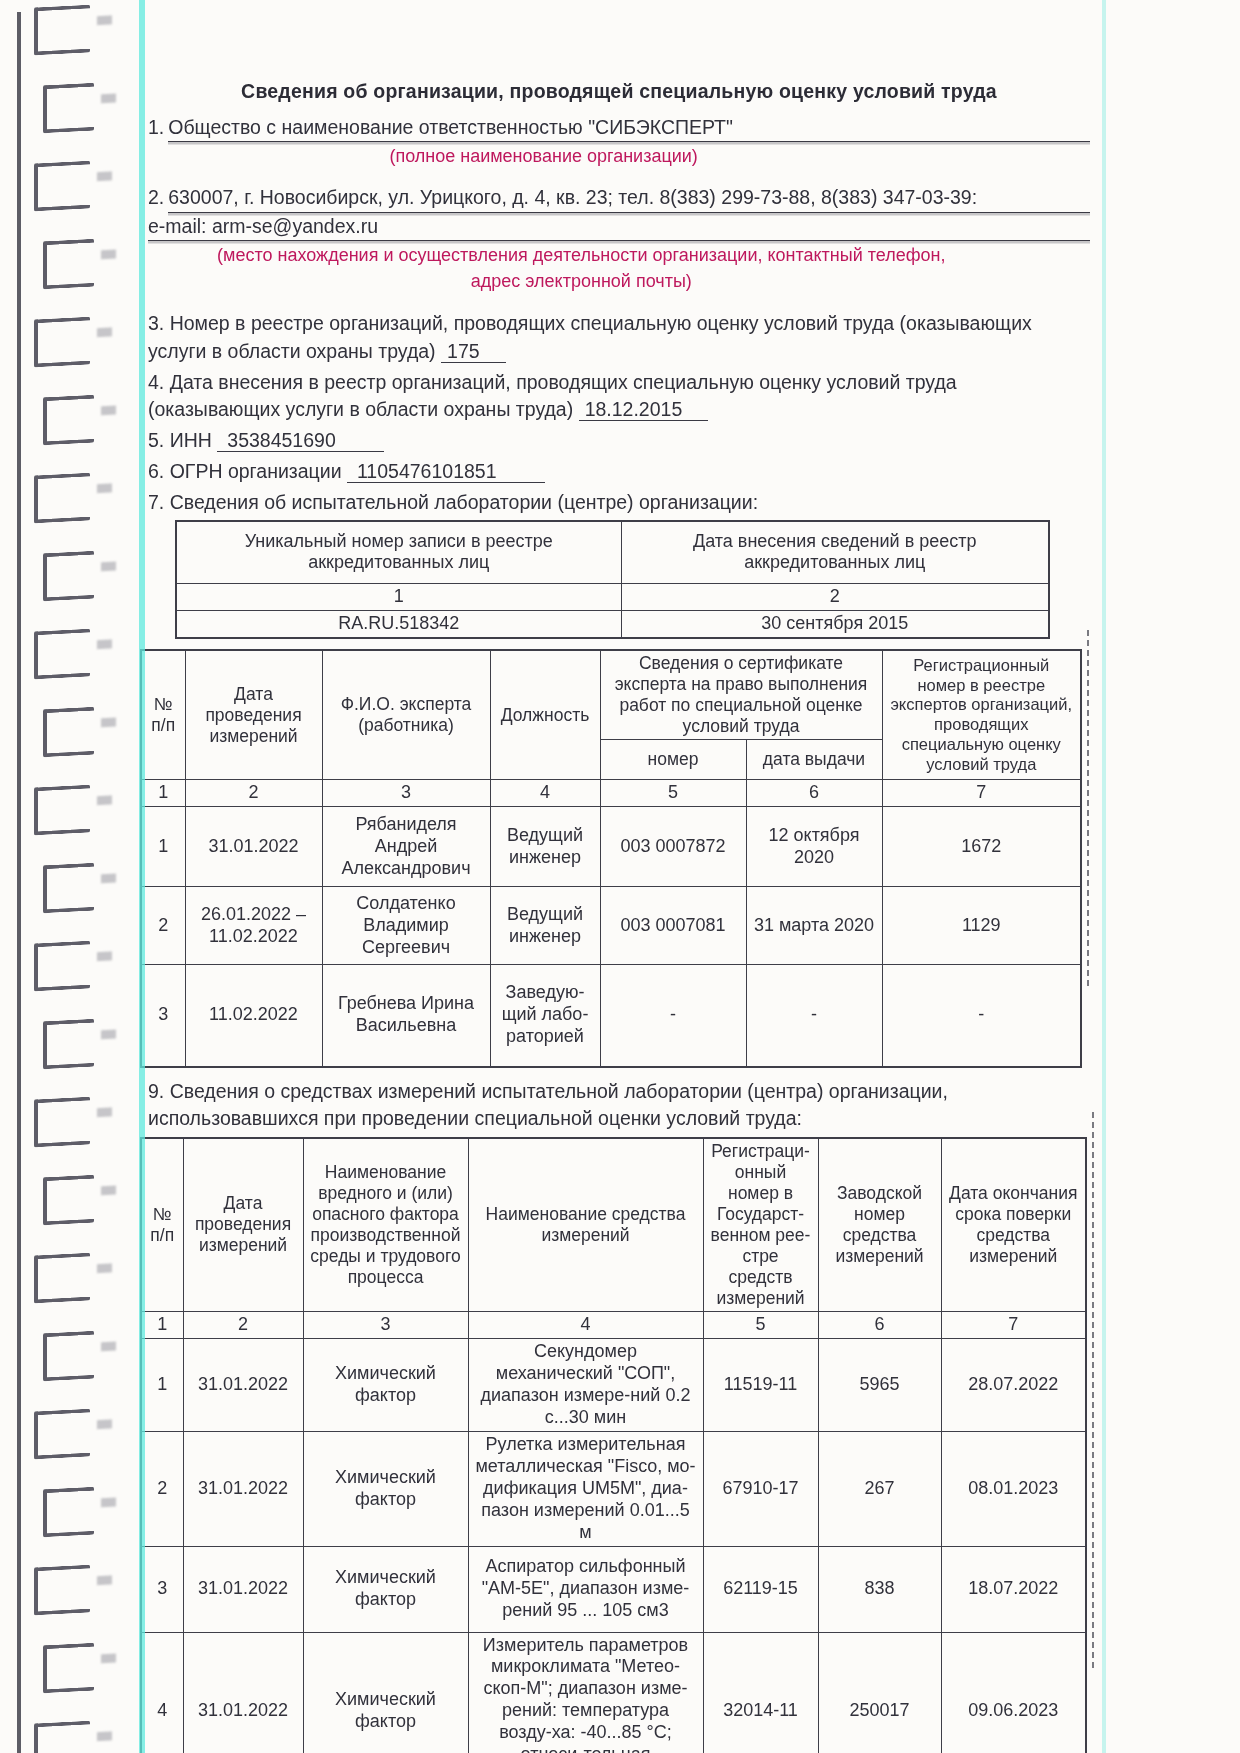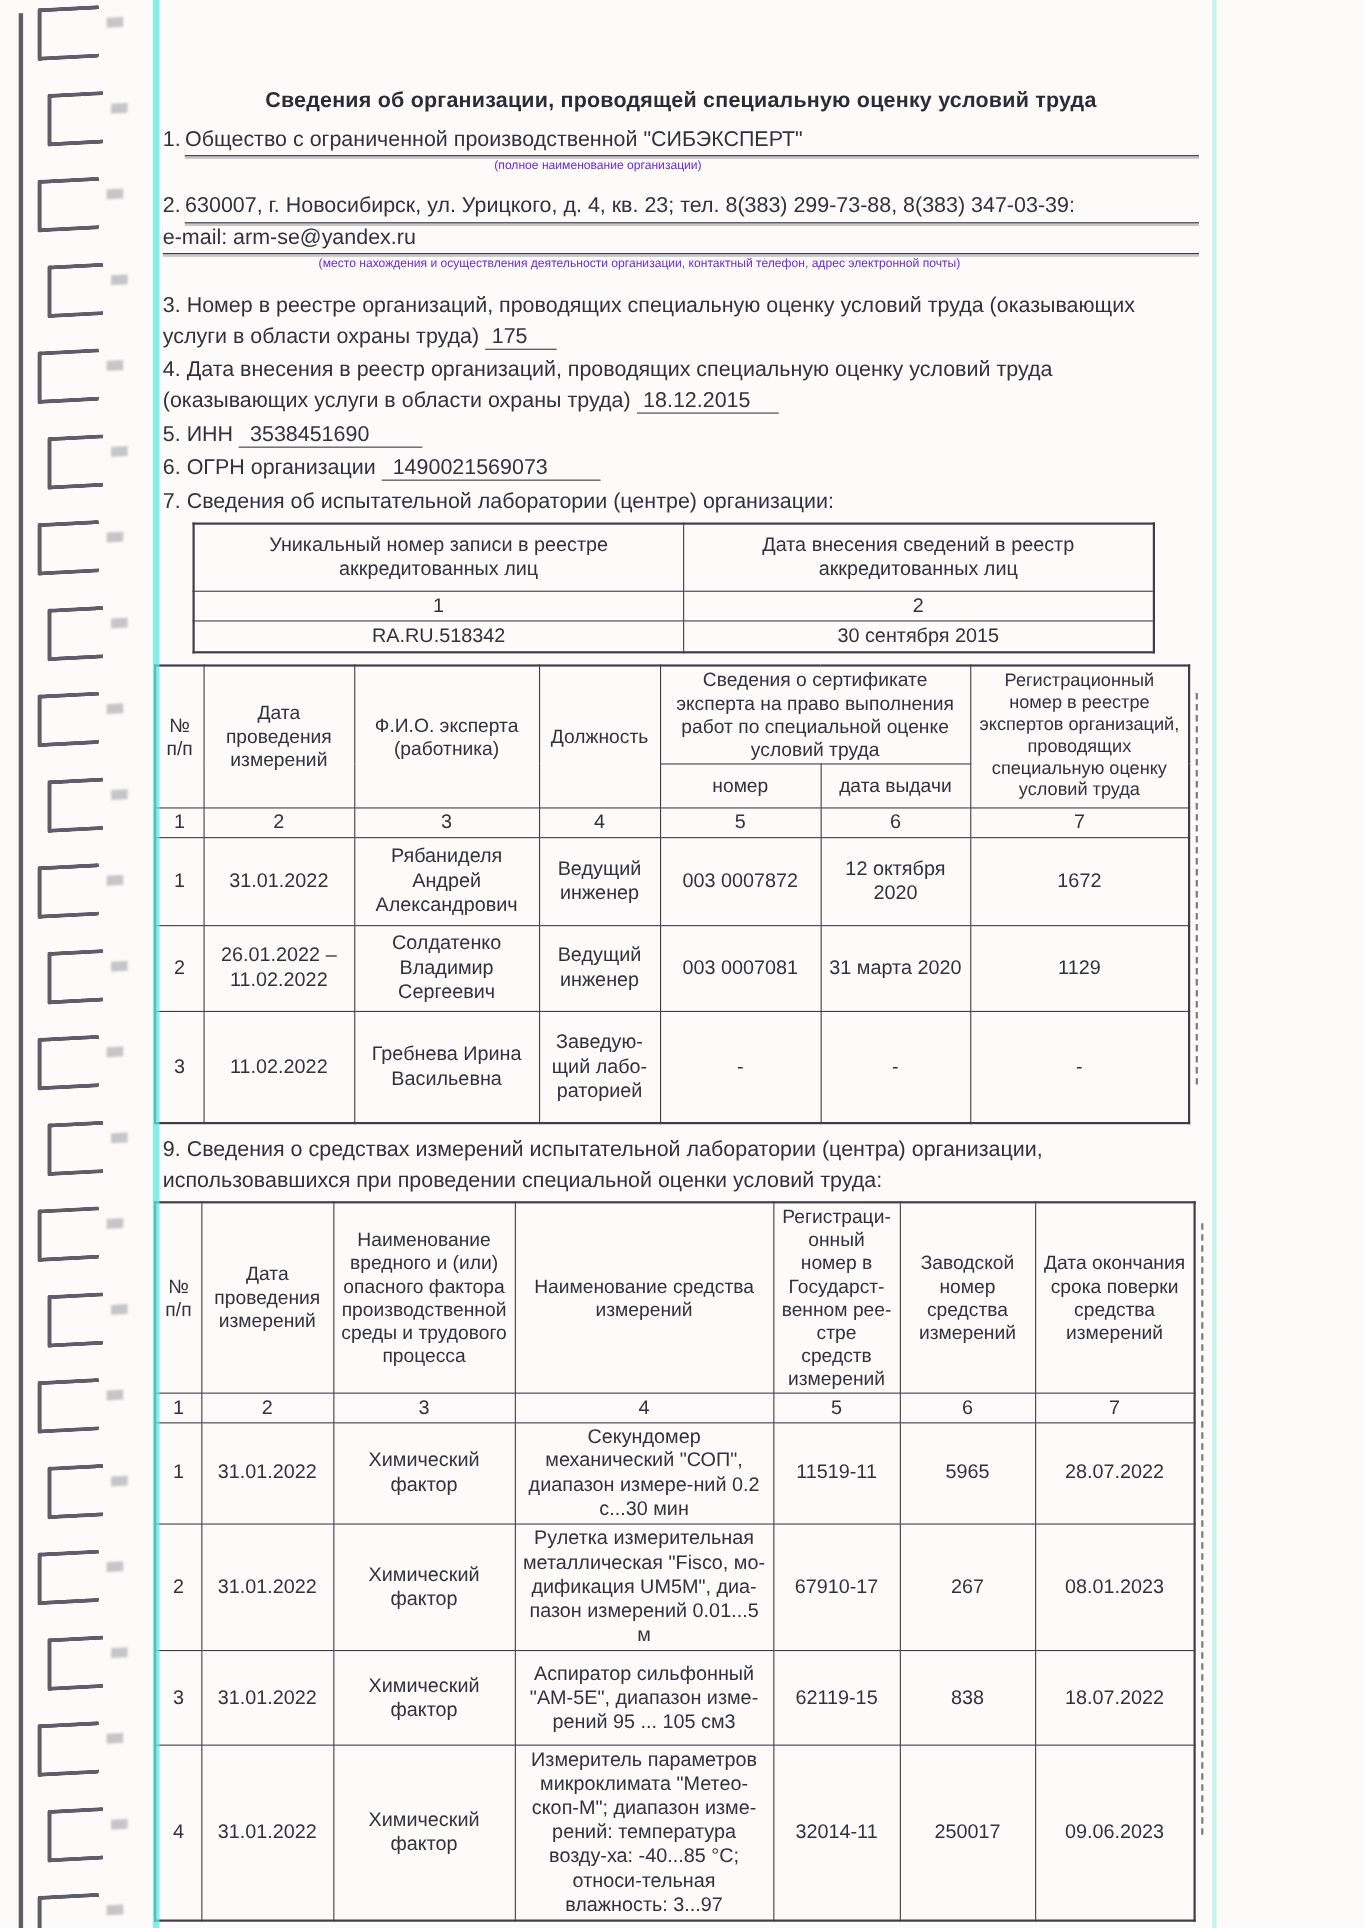--- a/index.html
+++ b/index.html
@@ -20,21 +20,21 @@
   .stripe-right{left:1102px;width:4px;background:#a9efe8;opacity:.65;}
   .dash-edge-8{position:absolute;left:1087px;top:630px;height:356px;border-left:2px dashed #5a5a64;opacity:.8;z-index:2;}
   .dash-edge-9{position:absolute;left:1092px;top:1112px;height:556px;border-left:2px dashed #5a5a64;opacity:.8;z-index:2;}
   
   .content{position:absolute;left:148px;top:78px;width:942px;z-index:3;font-size:19.5px;line-height:1.42;}
   h1.title{font-size:19.5px;font-weight:bold;text-align:center;margin:0 0 8px 0;letter-spacing:.2px;color:#2c2c36;}
   .fl{display:flex;align-items:baseline;}
   .fl .num{white-space:nowrap;padding-right:4px;}
   .ul{border-bottom:1.6px solid #3a3a44;box-shadow:0 2.5px 0 rgba(60,60,75,.28);}
   .fill{flex:1 1 auto;}
-  .caption{font-size:11px;text-align:center;color:#6d28d9;margin-top:2px;}
+  .caption{font-size:18px;text-align:center;color:#be185d;margin-top:2px;}
   .cap1{width:60%;margin-left:12%;margin-bottom:14px;}
   .cap2{width:82%;margin-left:5%;margin-bottom:16px;}
   p.item{margin:0 0 3px 0;}
   .ul-val{border-bottom:1.6px solid #3a3a44;padding:0 26px 0 6px;white-space:nowrap;}
   .ul-wide{border-bottom:1.6px solid #3a3a44;padding:0 48px 0 10px;white-space:nowrap;}
   .heading{margin:2px 0 6px 0;}
   
   table{border-collapse:collapse;table-layout:fixed;font-size:18px;line-height:1.22;color:#31313b;}
   td,th{border:1.8px solid #3e3e48;text-align:center;vertical-align:middle;padding:2px 5px;font-weight:normal;overflow:hidden;}
   table{border:2.2px solid #3e3e48;}
@@ -94,21 +94,21 @@
   <div class="stripe stripe-right"></div>
   <div class="dash-edge-8"></div>
   <div class="dash-edge-9"></div>
 
   <div class="content">
 
     <h1 class="title">Сведения об организации, проводящей специальную оценку условий труда</h1>
 
     <div class="fl">
       <span class="num">1.</span>
-      <span class="fill ul">Общество с ограниченной производственной "СИБЭКСПЕРТ"</span>
+      <span class="fill ul">Общество с наименование ответственностью "СИБЭКСПЕРТ"</span>
     </div>
     <div class="caption cap1">(полное наименование организации)</div>
 
     <div class="fl">
       <span class="num">2.</span>
       <span class="fill ul">630007, г. Новосибирск, ул. Урицкого, д. 4, кв. 23; тел. 8(383) 299-73-88, 8(383) 347-03-39:</span>
     </div>
     <div class="fl">
       <span class="fill ul">e-mail: arm-se@yandex.ru</span>
     </div>
@@ -124,21 +124,21 @@
       <span class="ul-val">18.12.2015</span>
     </p>
 
     <p class="item">
       <span>5. ИНН</span>
       <span class="ul-wide">3538451690</span>
     </p>
 
     <p class="item">
       <span>6. ОГРН организации</span>
-      <span class="ul-wide">1490021569073</span>
+      <span class="ul-wide">1105476101851</span>
     </p>
 
     <p class="item heading">7. Сведения об испытательной лаборатории (центре) организации:</p>
 
     <table class="t7">
       <colgroup>
           <col style="width:445px">
           <col style="width:428px">
         </colgroup>
       <tbody>

